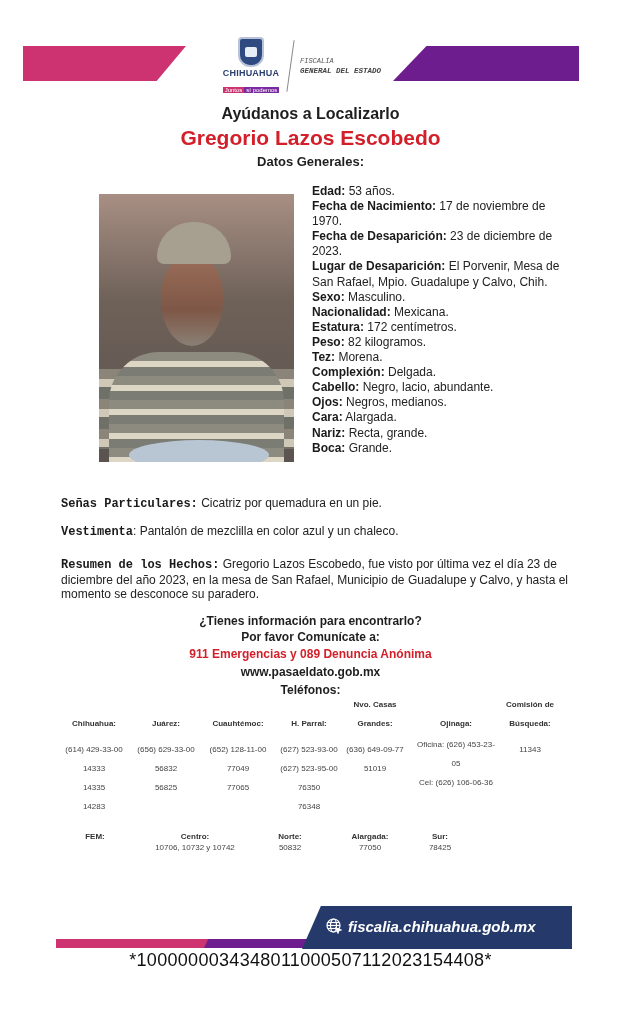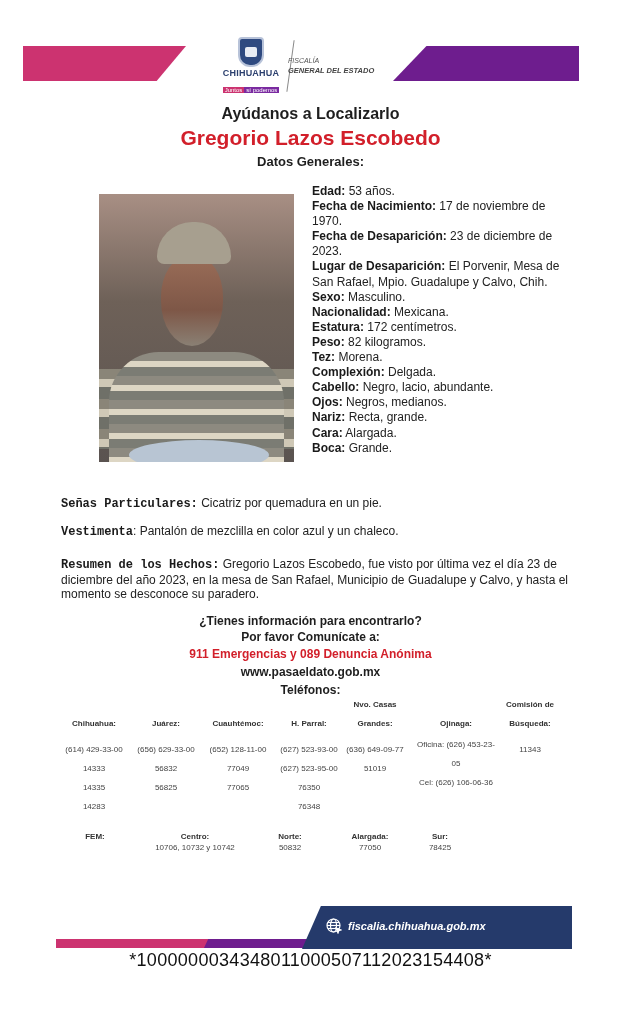--- a/index.html
+++ b/index.html
@@ -10,21 +10,21 @@
   .hdr-left { position: absolute; left: 23px; top: 46px; width: 163px; height: 35px; background: #cc3370; clip-path: polygon(0 0, 100% 0, 82% 100%, 0 100%); }
   .hdr-right { position: absolute; left: 393px; top: 46px; width: 186px; height: 35px; background: #6e1d8e; clip-path: polygon(18% 0, 100% 0, 100% 100%, 0 100%); }
   .logo-block { position: absolute; left: 212px; top: 37px; width: 78px; height: 58px; text-align: center; }
   .shield { width: 26px; height: 30px; margin: 0 auto; background: #2f4a80; border-radius: 4px 4px 12px 12px; border: 2px solid #b8c3d9; position: relative; }
   .shield::after { content: ""; position: absolute; left: 5px; top: 8px; width: 12px; height: 10px; background: #e8ecf4; border-radius: 2px; }
   .logo-name { font-size: 9px; font-weight: bold; color: #2b3f6e; letter-spacing: 0.2px; margin-top: 1px; }
   .logo-tag { display: inline-block; margin-top: 1px; font-size: 6px; color: #fff; }
   .logo-tag .a { background: #cc3370; padding: 0 2px; }
   .logo-tag .b { background: #7a2aa0; padding: 0 2px; }
   .hdr-divider { position: absolute; left: 290px; top: 40px; width: 1px; height: 52px; background: #888; transform: rotate(8deg); }
-  .fiscalia { position: absolute; left: 288px; top: 56px; font-size: 7px; color: #555; font-style: italic; line-height: 10px; }
+  .fiscalia { position: absolute; left: 300px; top: 56px; font-size: 7px; color: #555; font-style: italic; line-height: 10px; font-family: Liberation Mono, monospace; }
   .fiscalia b { font-size: 7.5px; color: #444; font-style: italic; }
 
   
   .t1 { position: absolute; left: 0; width: 621px; top: 105px; text-align: center; font-size: 16px; font-weight: bold; color: #1e1e1e; }
   .t2 { position: absolute; left: 0; width: 621px; top: 126px; text-align: center; font-size: 21px; font-weight: bold; color: #d21f2a; }
   .t3 { position: absolute; left: 0; width: 621px; top: 154px; text-align: center; font-size: 13px; font-weight: bold; color: #1e1e1e; }
 
   
   .photo { position: absolute; left: 99px; top: 194px; width: 195px; height: 268px; overflow: hidden;
     background:
@@ -65,21 +65,21 @@
   .col .hd { height: 30px; display: flex; align-items: flex-end; justify-content: center; }
   .col .vals { margin-top: 7px; }
 
   .fem { position: absolute; top: 832px; font-size: 8px; color: #444; text-align: center; line-height: 10.5px; }
   .fem .hd { font-weight: bold; color: #333; }
 
   
   .ft-pink { position: absolute; left: 56px; top: 939px; width: 160px; height: 9px; background: #cc3370; }
   .ft-purple { position: absolute; left: 204px; top: 939px; width: 105px; height: 9px; background: #6e1d8e; clip-path: polygon(4% 0, 100% 0, 100% 100%, 0 100%); }
   .ft-navy { position: absolute; left: 302px; top: 906px; width: 270px; height: 43px; background: #253a6b; clip-path: polygon(7% 0, 100% 0, 100% 100%, 0 100%); }
-  .ft-url { position: absolute; left: 326px; top: 918px; font-size: 11px; font-weight: bold; font-style: italic; color: #ffffff; display: flex; align-items: center; gap: 6px; }
+  .ft-url { position: absolute; left: 326px; top: 918px; font-size: 15px; font-weight: bold; font-style: italic; color: #ffffff; display: flex; gap: 6px; }
   .globe { width: 16px; height: 16px; }
   .code { position: absolute; left: 0; width: 621px; top: 950px; text-align: center; font-size: 18px; color: #111; letter-spacing: 0.3px; }
 </style>
 </head>
 <body>
 
 <div class="hdr-left"></div>
 <div class="logo-block">
   <div class="shield"></div>
   <div class="logo-name">CHIHUAHUA</div>
@@ -109,22 +109,22 @@
   <div><b>Fecha de Desaparición:</b><span> 23 de diciembre de 2023.</span></div>
   <div><b>Lugar de Desaparición:</b><span> El Porvenir, Mesa de San Rafael, Mpio. Guadalupe y Calvo, Chih.</span></div>
   <div><b>Sexo:</b><span> Masculino.</span></div>
   <div><b>Nacionalidad:</b><span> Mexicana.</span></div>
   <div><b>Estatura:</b><span> 172 centímetros.</span></div>
   <div><b>Peso:</b><span> 82 kilogramos.</span></div>
   <div><b>Tez:</b><span> Morena.</span></div>
   <div><b>Complexión:</b><span> Delgada.</span></div>
   <div><b>Cabello:</b><span> Negro, lacio, abundante.</span></div>
   <div><b>Ojos:</b><span> Negros, medianos.</span></div>
+  <div><b>Cara:</b><span> Alargada.</span></div>
   <div><b>Nariz:</b><span> Recta, grande.</span></div>
-  <div><b>Cara:</b><span> Alargada.</span></div>
   <div><b>Boca:</b><span> Grande.</span></div>
 </div>
 
 <div class="para p1"><b>Señas Particulares:</b><span> Cicatriz por quemadura en un pie.</span></div>
 <div class="para p2"><b>Vestimenta</b><span>: Pantalón de mezclilla en color azul y un chaleco.</span></div>
 <div class="para p3"><b>Resumen de los Hechos:</b><span> Gregorio Lazos Escobedo, fue visto por última vez el día 23 de diciembre del año 2023, en la mesa de San Rafael, Municipio de Guadalupe y Calvo, y hasta el momento se desconoce su paradero.</span></div>
 
 <div class="c-line c1">¿Tienes información para encontrarlo?</div>
 <div class="c-line c2">Por favor Comunícate a:</div>
 <div class="c-line c3">911 Emergencias y 089 Denuncia Anónima</div>

